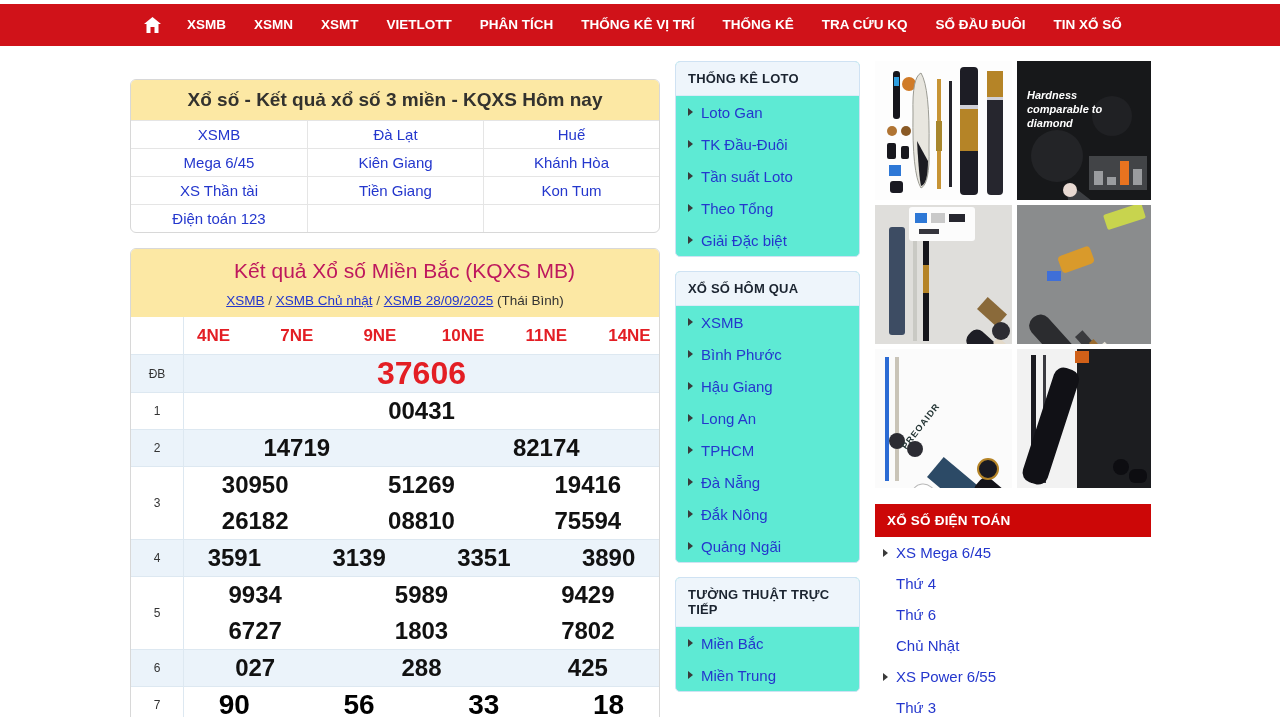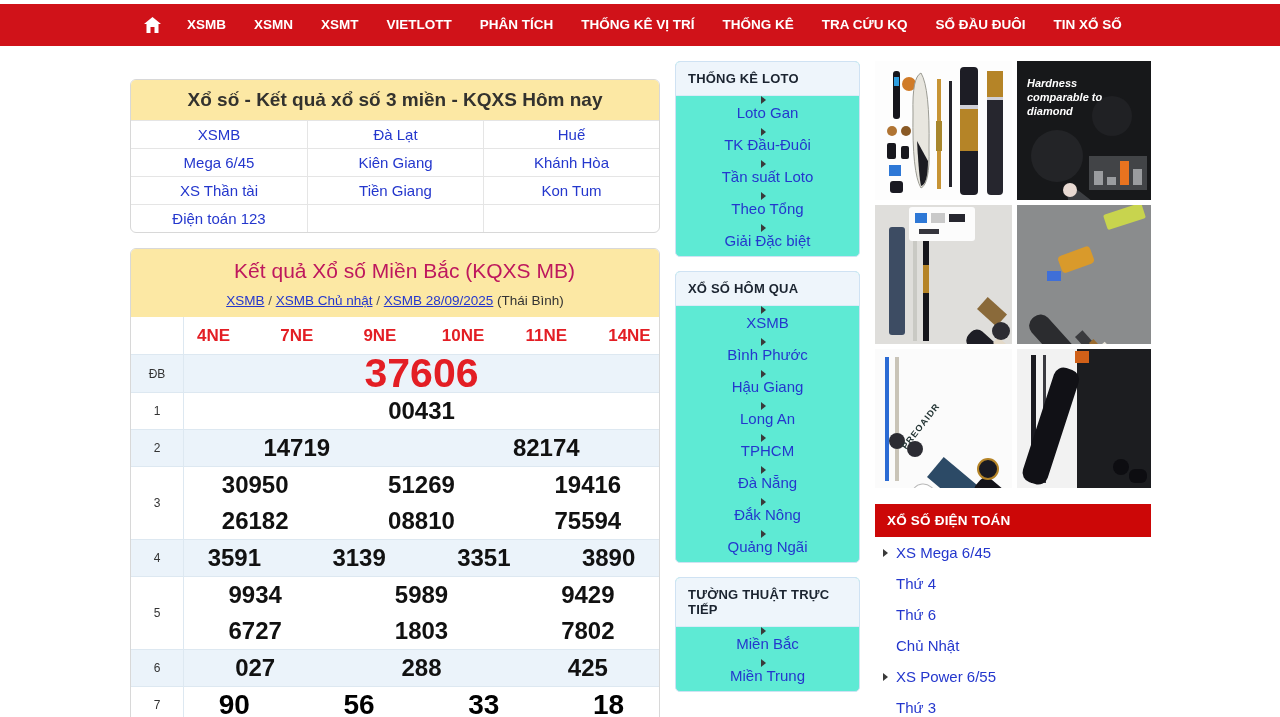--- a/index.html
+++ b/index.html
@@ -41,39 +41,39 @@
   .kq-row { display:flex; border-top:1px solid #dde8f1; }
   .kq-label { width:53px; flex:0 0 53px; display:flex; align-items:center;
     justify-content:center; font-size:12px; color:#333; border-right:1px solid #dde8f1; }
   .kq-vals { flex:1; display:flex; flex-direction:column; justify-content:center; }
   .kq-line { display:flex;gap:24px; }
   .kq-val { flex:1; text-align:center; font-weight:bold; font-size:24px; color:#111;
     line-height:36px; }
   .kq-row.alt { background:#ebf3fa; }
   .kq-row.head-row .kq-val { font-size:17px; color:#e31e24; line-height:37px; }
   .kq-row.head-row { border-top:none; }
-  .kq-row.special .kq-val { font-size:41px; color:#e31e24; line-height:37px; }
+  .kq-row.special .kq-val { font-size:32px; color:#e31e24; line-height:37px; }
   .kq-row.redrow .kq-val { font-size:28px; color:#000000; }
   .ads-label { text-align:center; color:#666; font-size:13px; margin-top:12px; }
 
   
   .side-box { border:1px solid #cfe2f3; border-radius:5px; background:#5eead4;
     margin-bottom:14px; overflow:hidden; }
   .side-head { background:#eef5fb; border-bottom:1px solid #dcebf7; padding:9px 12px;
     font-size:13px; font-weight:bold; color:#1b2430; letter-spacing:.2px; }
   .side-item { display:flex; align-items:center; padding:0 12px; height:32px;
-    cursor:pointer;flex-direction:column; }
+    cursor:pointer; }
   .tri { width:0; height:0; border-top:4px solid transparent; border-bottom:4px solid transparent;
     border-left:5px solid #3a3a3a; margin-right:8px; flex:0 0 auto; }
   .side-link { color:#2437cd; font-size:15px; white-space:nowrap; }
 
   
   .ad-grid { display:grid; grid-template-columns:137px 134px; gap:5px; }
   .ad-tile { height:139px; position:relative; overflow:hidden; cursor:pointer; }
-  .ad-caption { position:absolute; top:16px; left:10px; color:#fff; font-weight:bold;
+  .ad-caption { position:absolute; top:28px; left:10px; color:#fff; font-weight:bold;
     font-style:italic; font-size:11px; width:100px; line-height:1.25; }
   .ad-brand { position:absolute; top:72px; left:18px; color:#233; font-weight:bold;
     font-size:9px; letter-spacing:1px; transform:rotate(-52deg); }
 
   .dt-box { margin-top:16px; }
   .dt-head { background:#cc0707; color:#fff; font-weight:bold; font-size:13.5px;
     padding:9px 12px; letter-spacing:.2px; }
   .dt-item { display:flex; align-items:center; height:31px; padding-left:8px; cursor:pointer; }
   .dt-item.sub { padding-left:21px; }
   .dt-item .side-link { font-size:15px; }

